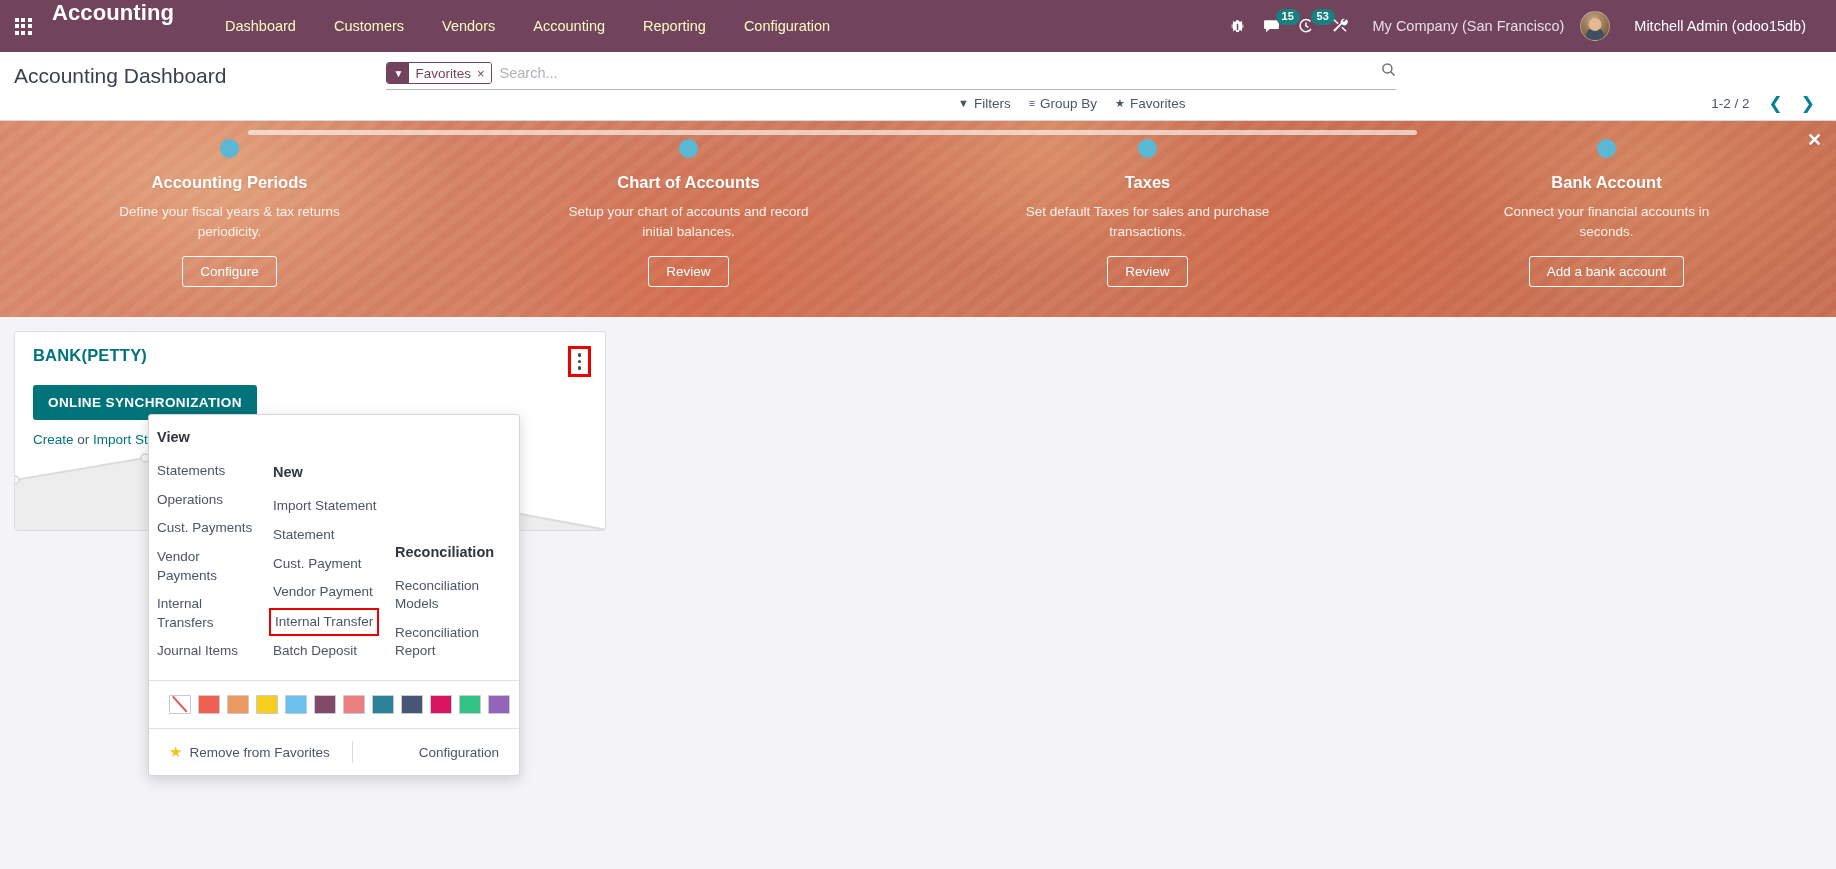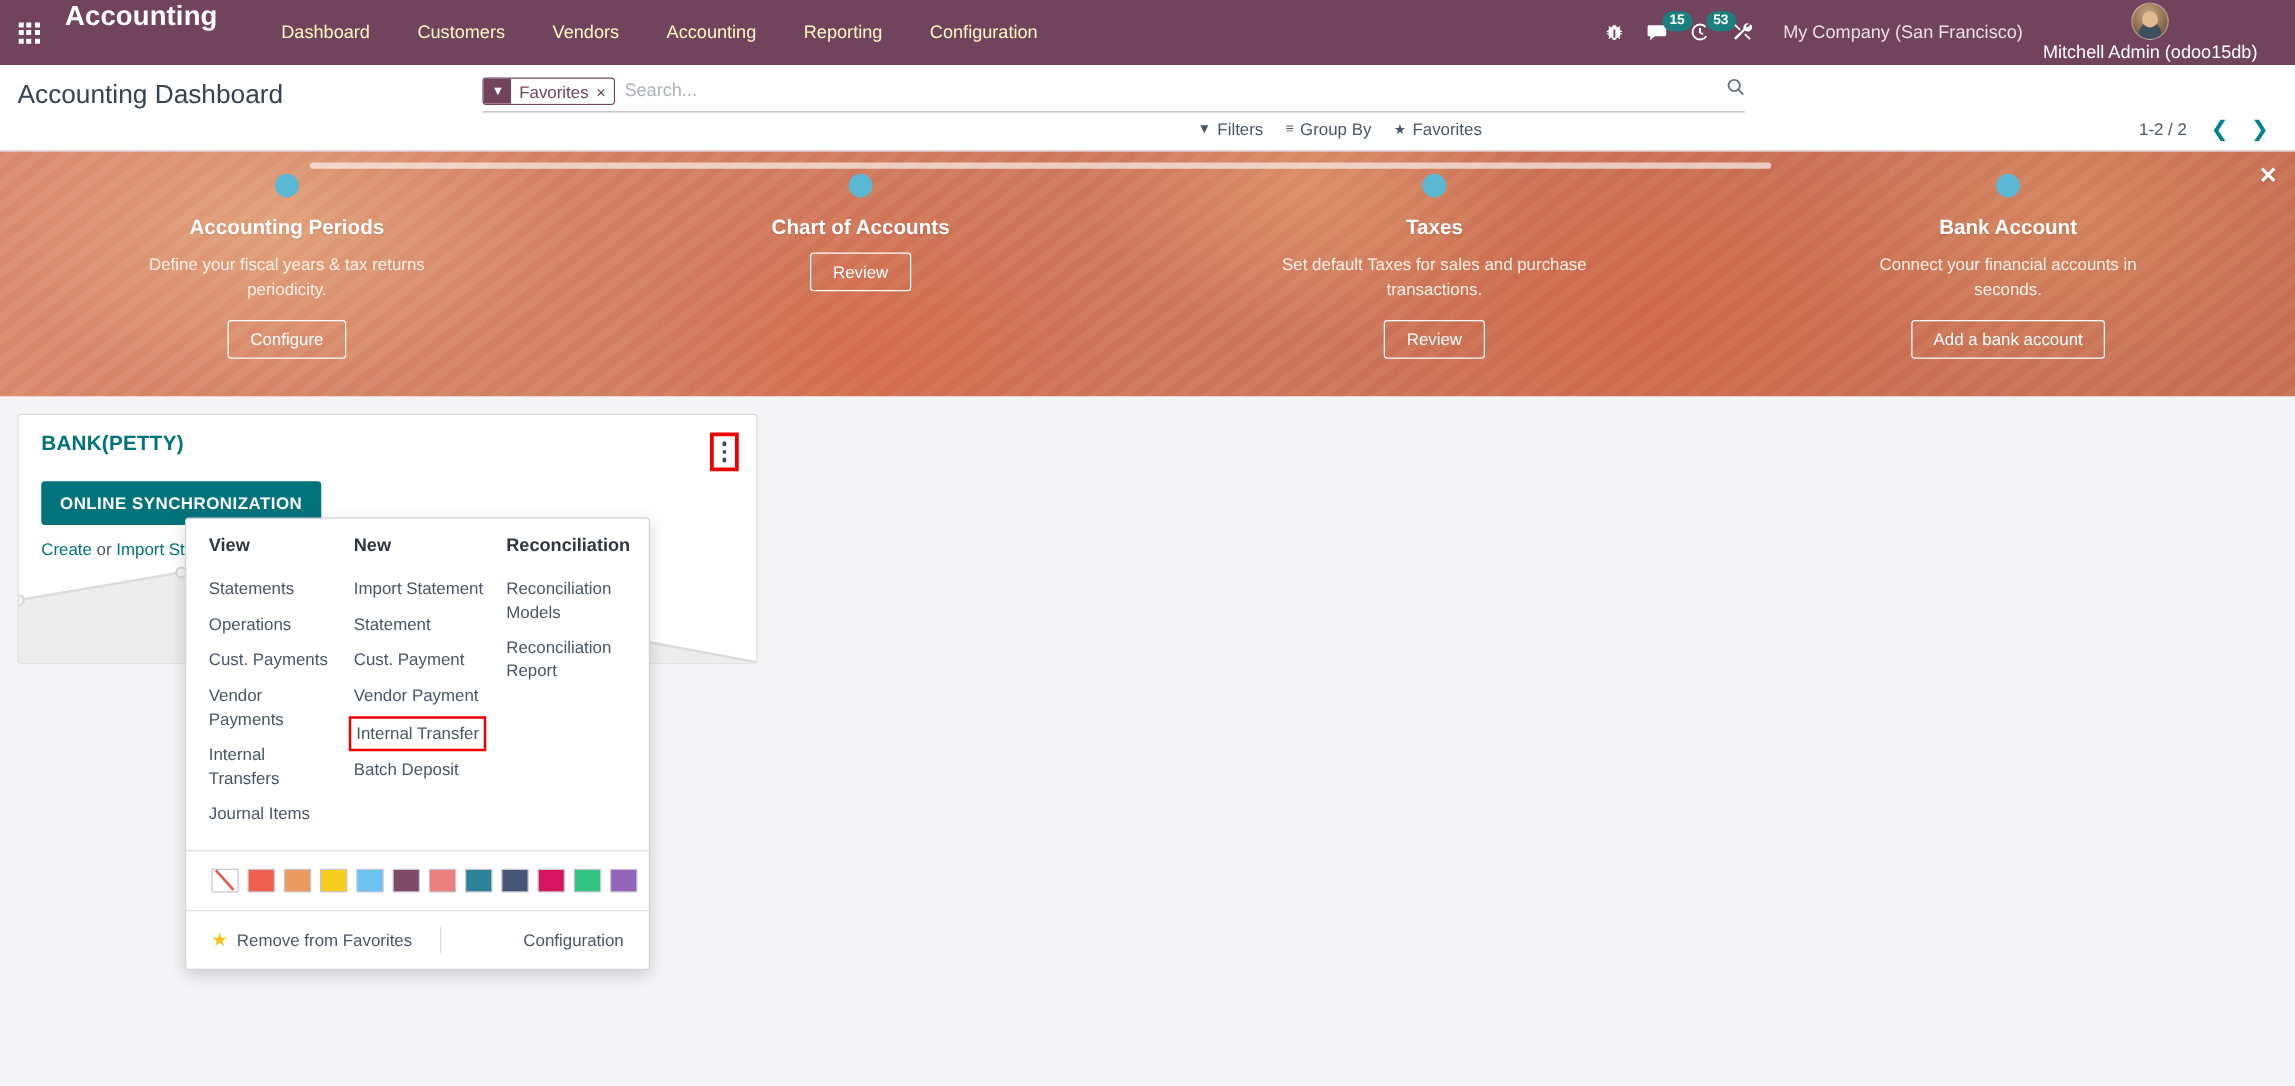--- a/index.html
+++ b/index.html
@@ -51,21 +51,21 @@
     display: flex; align-items: center; cursor: pointer;
     font-size: 16px; color: #ffffff;
   }
   .badge-counter {
     position: absolute; top: 9px; left: 22px;
     background: #1a7f7f; color: #fff;
     border-radius: 9px; font-size: 11px; font-weight: 600;
     padding: 1px 6px 2px; line-height: 1.2;
   }
   .company-name { font-size: 14.5px; padding: 0 16px; color: #e8dfe4; cursor: pointer; white-space: nowrap; }
-  .user-menu { display: flex; align-items: center; gap: 2px; cursor: pointer; padding-right: 6px; flex-direction: column; }
+  .user-menu { display: flex; align-items: center; gap: 24px; cursor: pointer; padding-right: 6px; }
   .avatar {
     width: 30px; height: 30px; border-radius: 50%;
     background: radial-gradient(circle at 45% 30%, #c7a887 0%, #8f6f50 55%, #5a4434 100%);
     border: 1px solid rgba(255,255,255,.35);
     position: relative; overflow: hidden; flex: none;
   }
   .avatar::after {
     content:""; position:absolute; left:50%; top:54%;
     width: 18px; height: 15px; transform: translateX(-50%);
     background: #3c5060; border-radius: 9px 9px 0 0;
@@ -269,21 +269,21 @@
     position: absolute;
     left: 148px; top: 414px;
     width: 372px;
     background: #ffffff;
     border: 1px solid #d4d4dc;
     box-shadow: 0 4px 14px rgba(0,0,0,.16);
     border-radius: 3px;
     z-index: 60;
     padding: 14px 0 0 0;
   }
-  .dd-cols { display: flex; padding: 0 14px; }
+  .dd-cols { display: flex; padding: 0 4px; align-items: flex-end; }
   .dd-col { flex: 1; padding-right: 6px; }
   .dd-col:nth-child(1) { flex: 0 0 116px; }
   .dd-col:nth-child(2) { flex: 0 0 122px; }
   .dd-col:nth-child(3) { flex: 1; }
   .dd-heading {
     font-size: 14.5px; font-weight: 700; color: #2f3640;
     padding: 0 4px 12px 4px;
   }
   .dd-item {
     font-size: 13.5px; color: #4a5568;
@@ -434,20 +434,21 @@
     <div class="step">
       <div class="step-bullet"></div>
       <div class="step-title">Accounting Periods</div>
       <div class="step-desc">Define your fiscal years &amp; tax returns periodicity.</div>
       <button class="step-btn">Configure</button>
     </div>
 
     <div class="step">
       <div class="step-bullet"></div>
       <div class="step-title">Chart of Accounts</div>
+      <div class="step-desc">Setup your chart of accounts and record initial balances.</div>
       <button class="step-btn">Review</button>
     </div>
 
     <div class="step">
       <div class="step-bullet"></div>
       <div class="step-title">Taxes</div>
       <div class="step-desc">Set default Taxes for sales and purchase transactions.</div>
       <button class="step-btn">Review</button>
     </div>
 

